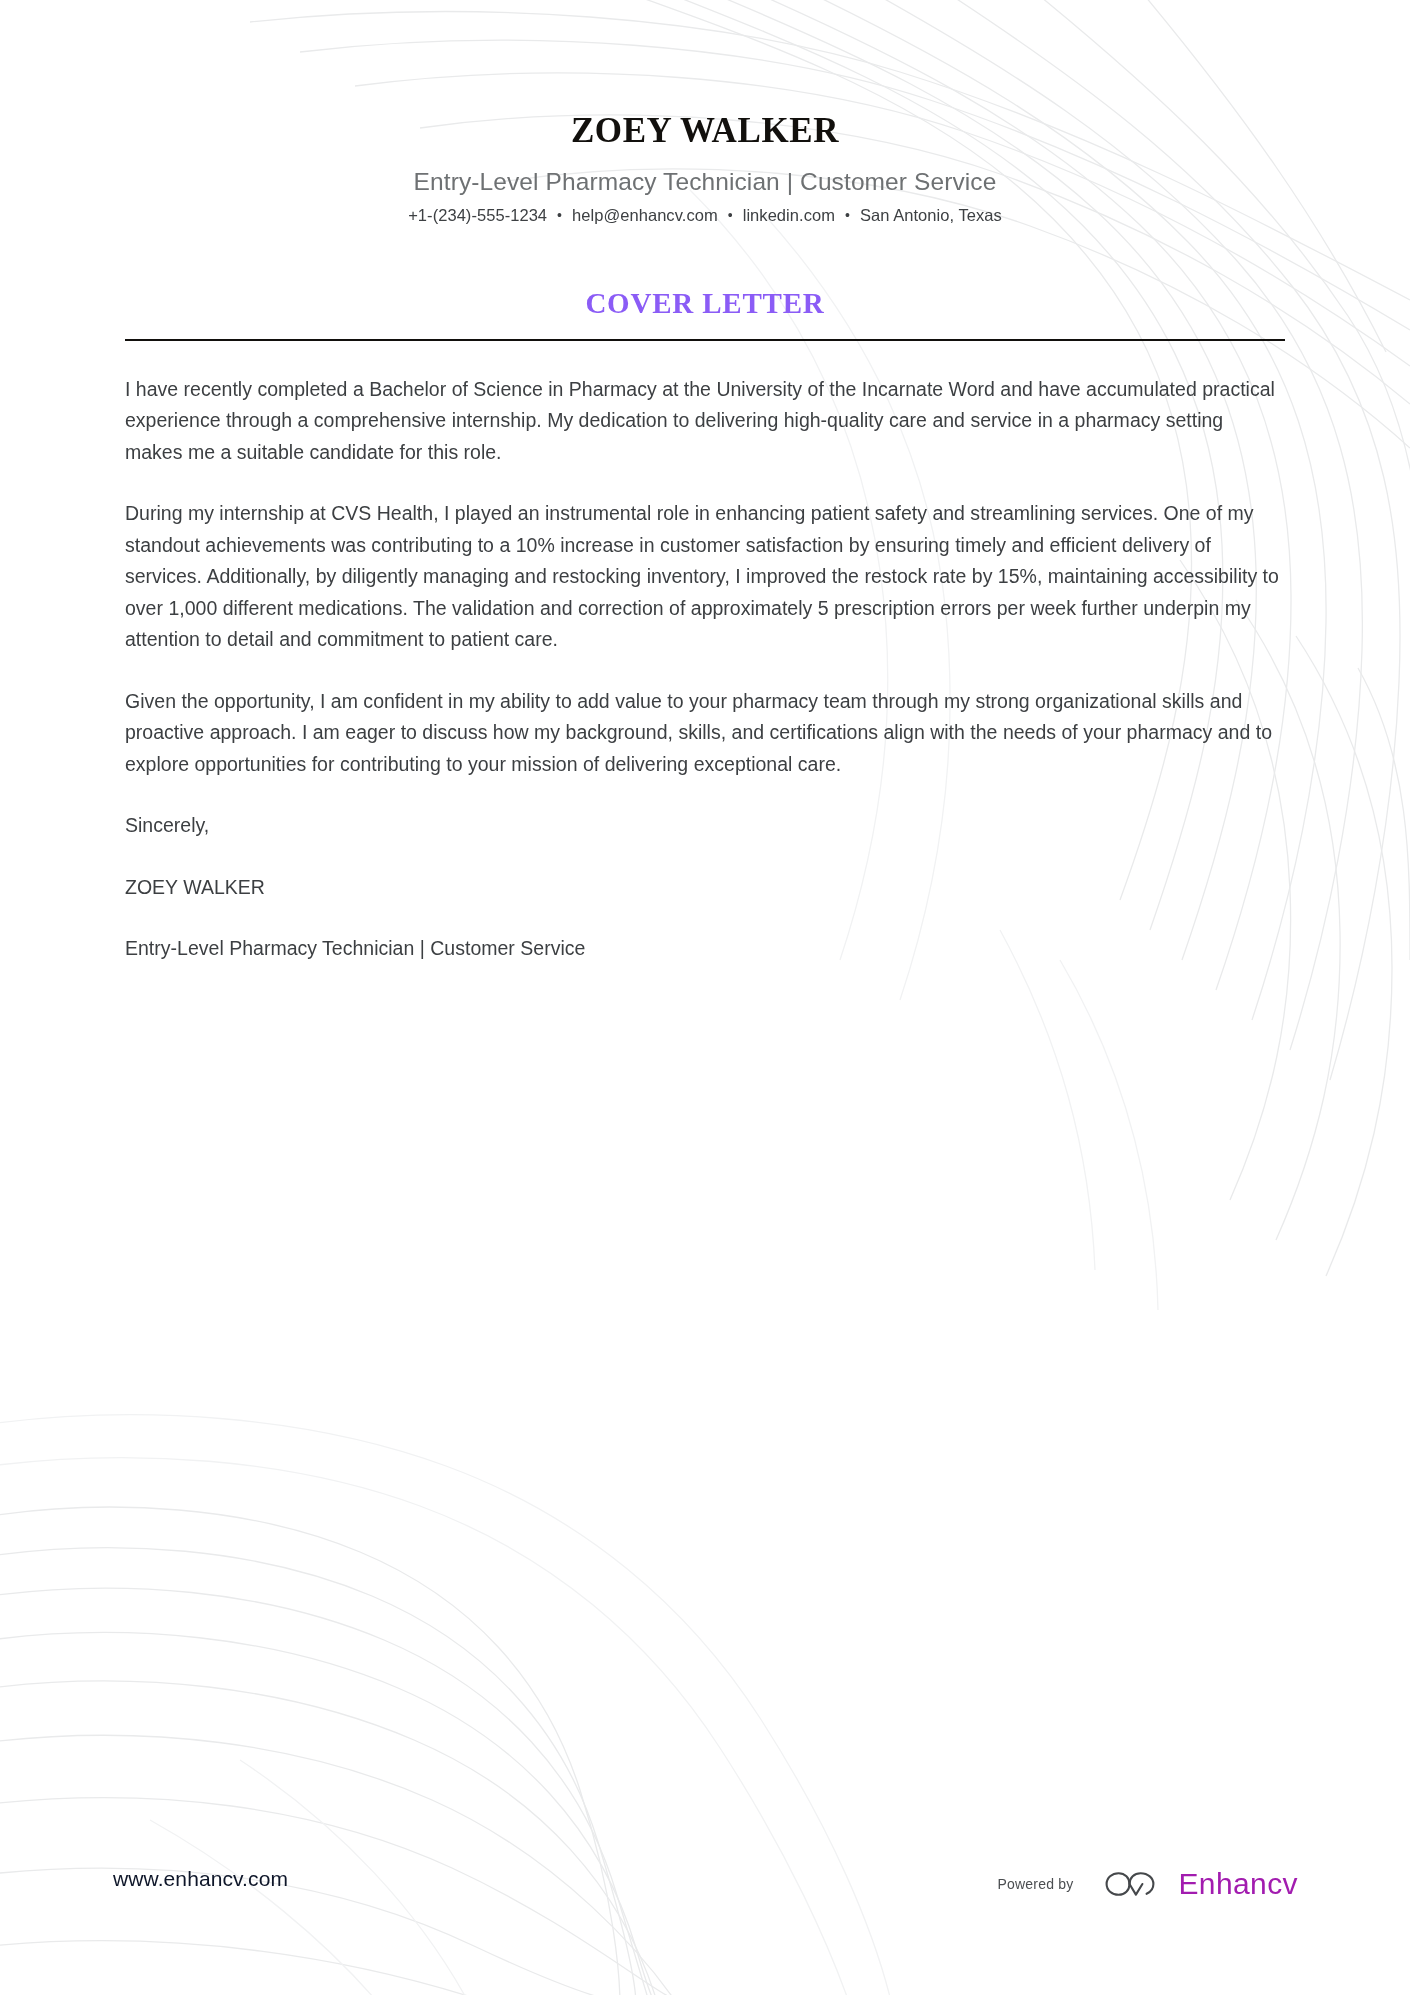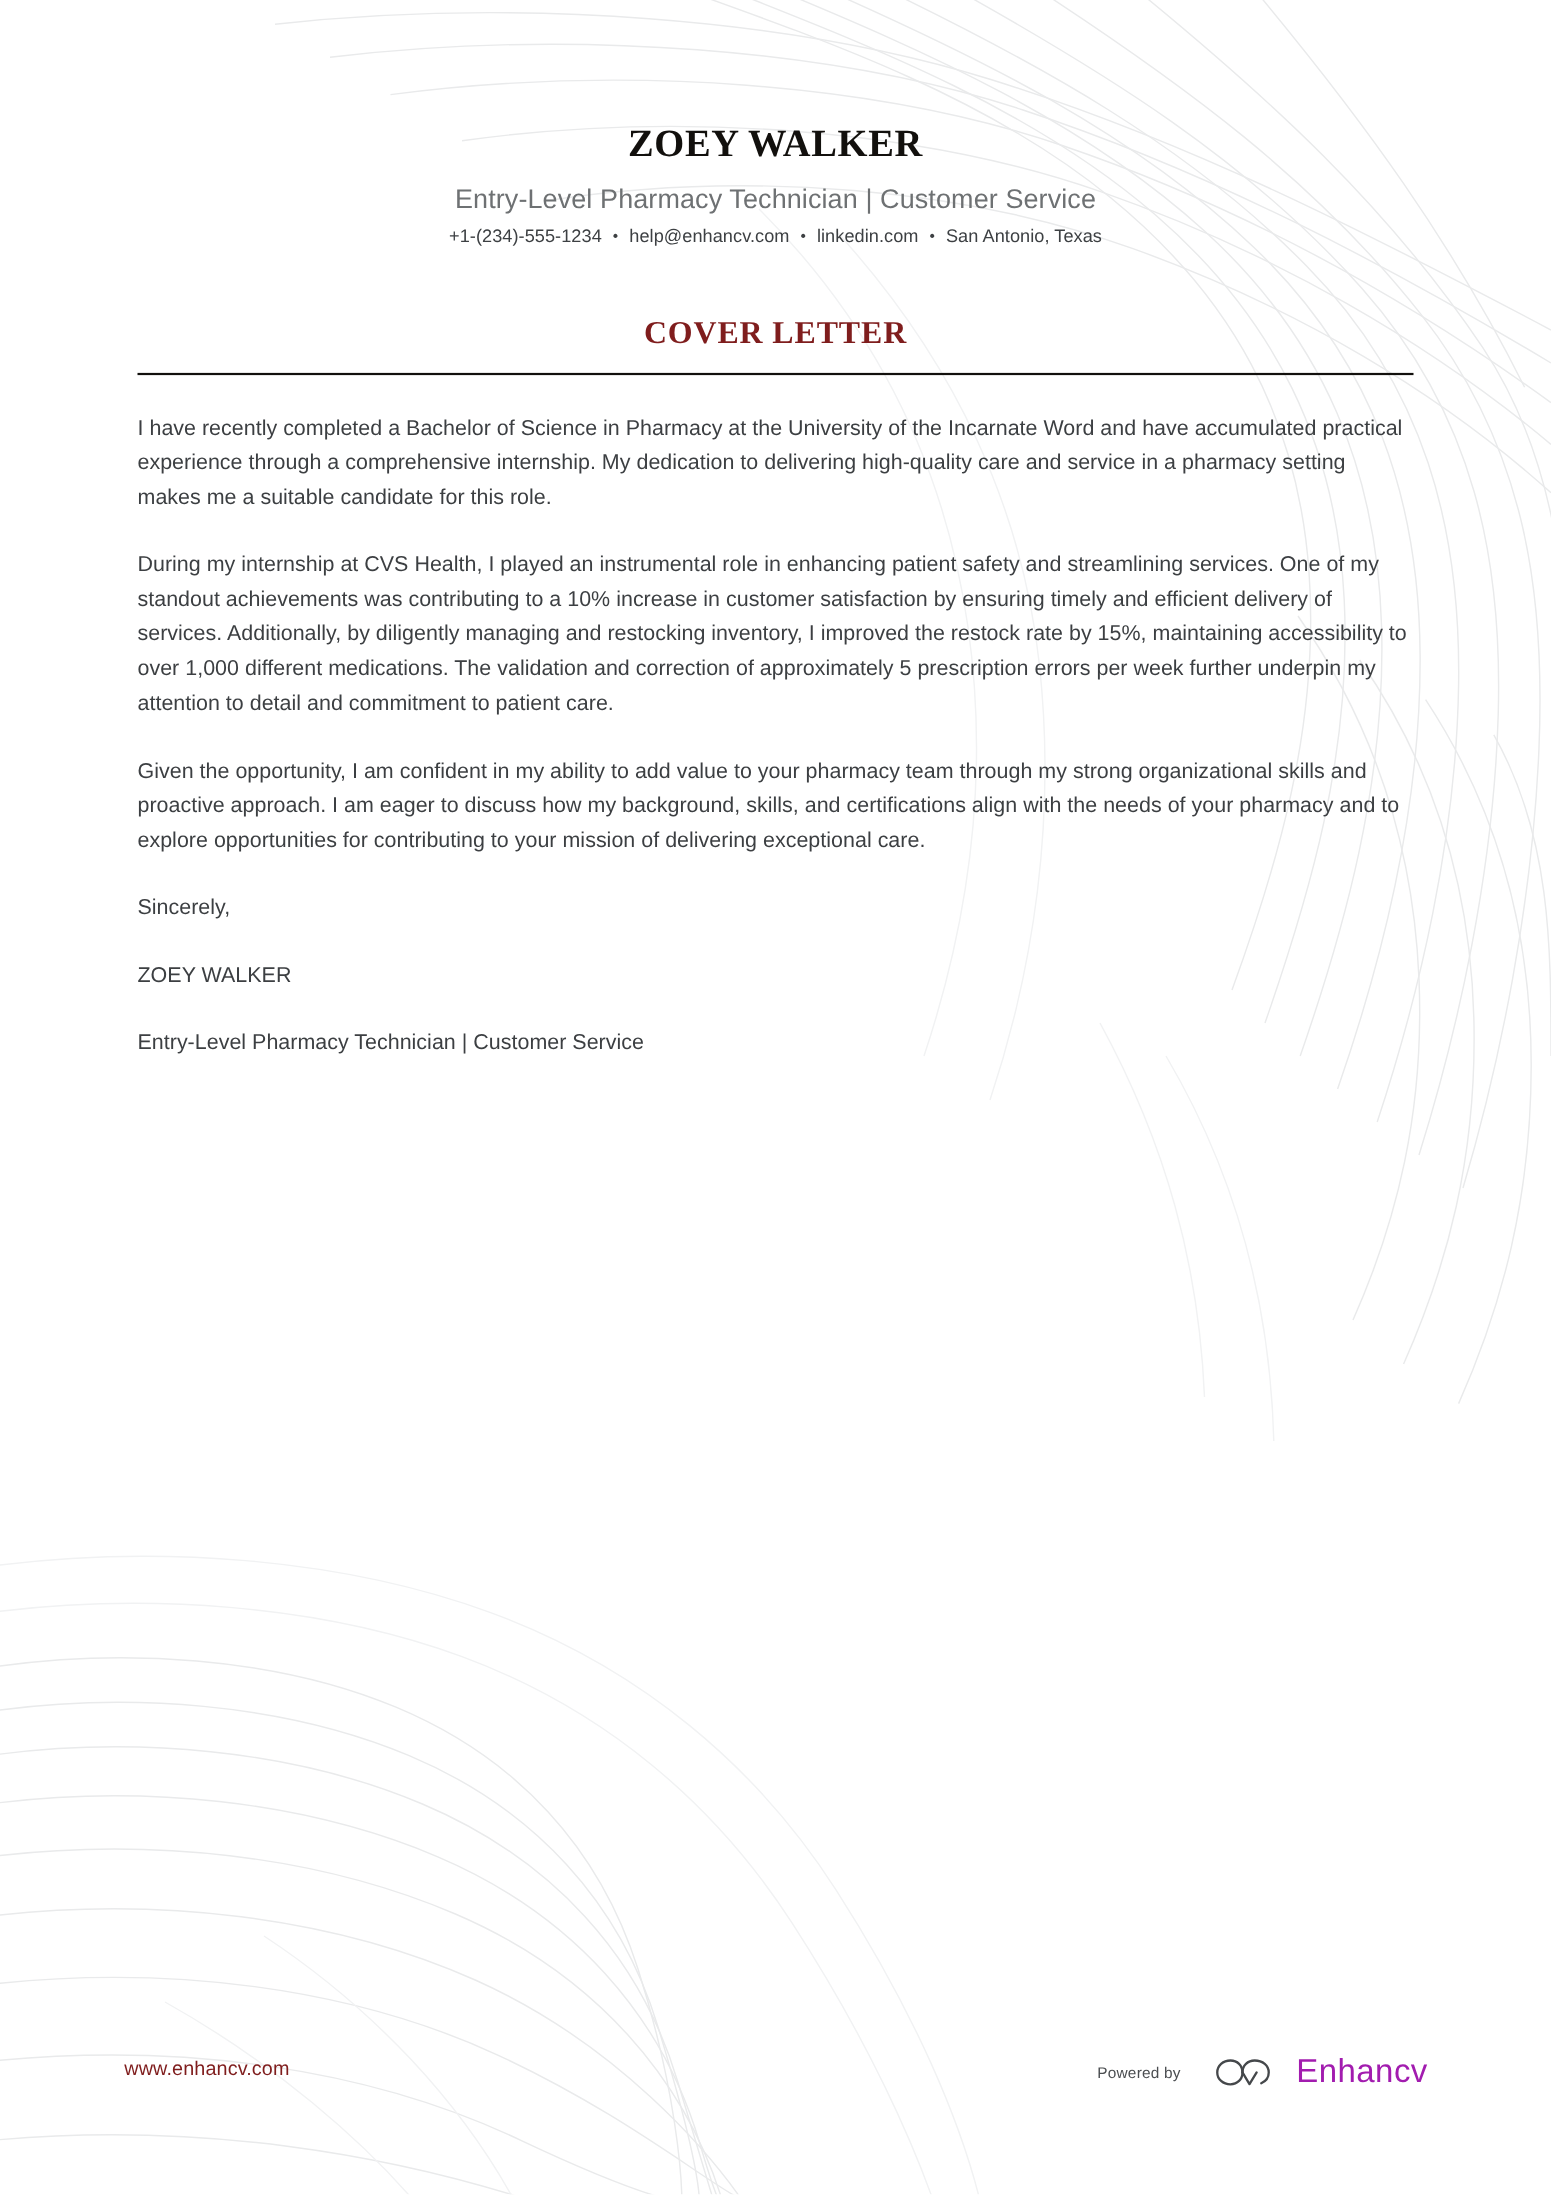--- a/index.html
+++ b/index.html
@@ -75,21 +75,21 @@
   .section-block {
     position: relative;
     z-index: 2;
     margin-top: 62px;
   }
   .section-title {
     font-family: "Liberation Serif", serif;
     font-weight: 700;
     font-size: 29px;
     letter-spacing: 0.8px;
-    color: #7f1d1d;
+    color: #8b5cf6;
     text-align: center;
     margin: 0;
     line-height: 1.15;
   }
   .section-rule {
     height: 2px;
     background: #12100d;
     margin: 18px auto 0 auto;
     width: 1160px;
   }
@@ -121,22 +121,22 @@
     left: 0;
     right: 0;
     bottom: 0;
     height: 160px;
     z-index: 2;
   }
   .footer-url {
     position: absolute;
     left: 113px;
     bottom: 104px;
-    font-size: 18px;
-    color: #7f1d1d;
+    font-size: 21px;
+    color: #0f172a;
     letter-spacing: 0.1px;
   }
   .footer-brand {
     position: absolute;
     right: 112px;
     bottom: 96px;
     display: flex;
     align-items: center;
     gap: 27px;
   }

